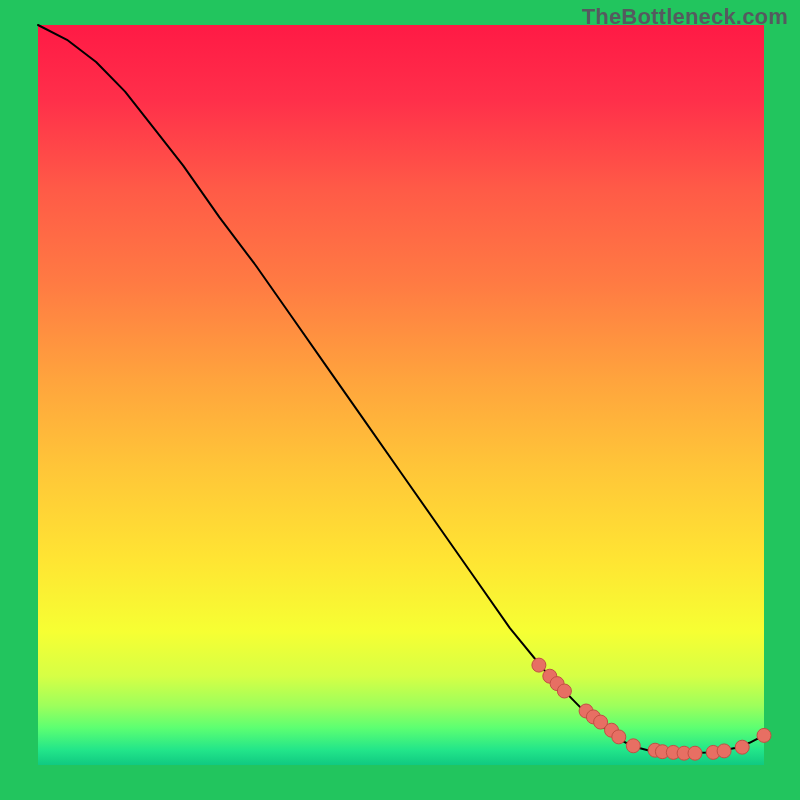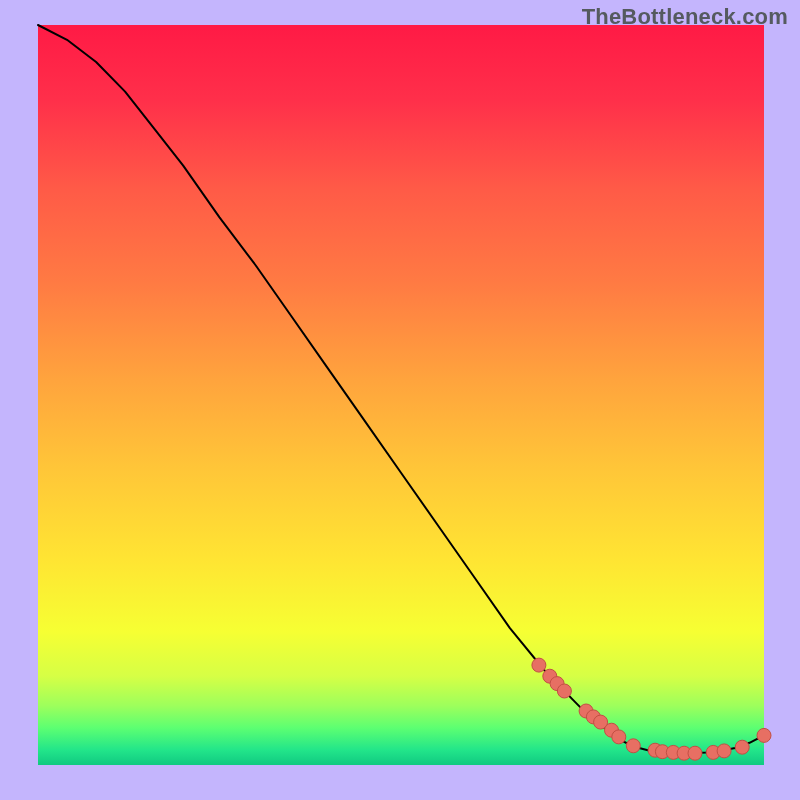--- a/index.html
+++ b/index.html
@@ -8,21 +8,21 @@
     width: 800px;
     height: 800px;
     background: #000;
     font-family: Arial, Helvetica, sans-serif;
     overflow: hidden;
   }
   .stage {
     position: relative;
     width: 800px;
     height: 800px;
-    background: #c4b5fd;
+    background: #22c55e;
   }
   .watermark {
     position: absolute;
     top: 4px;
     right: 12px;
     font-size: 22px;
     font-weight: 600;
     color: #555a5f;
     letter-spacing: 0.2px;
     z-index: 3;

